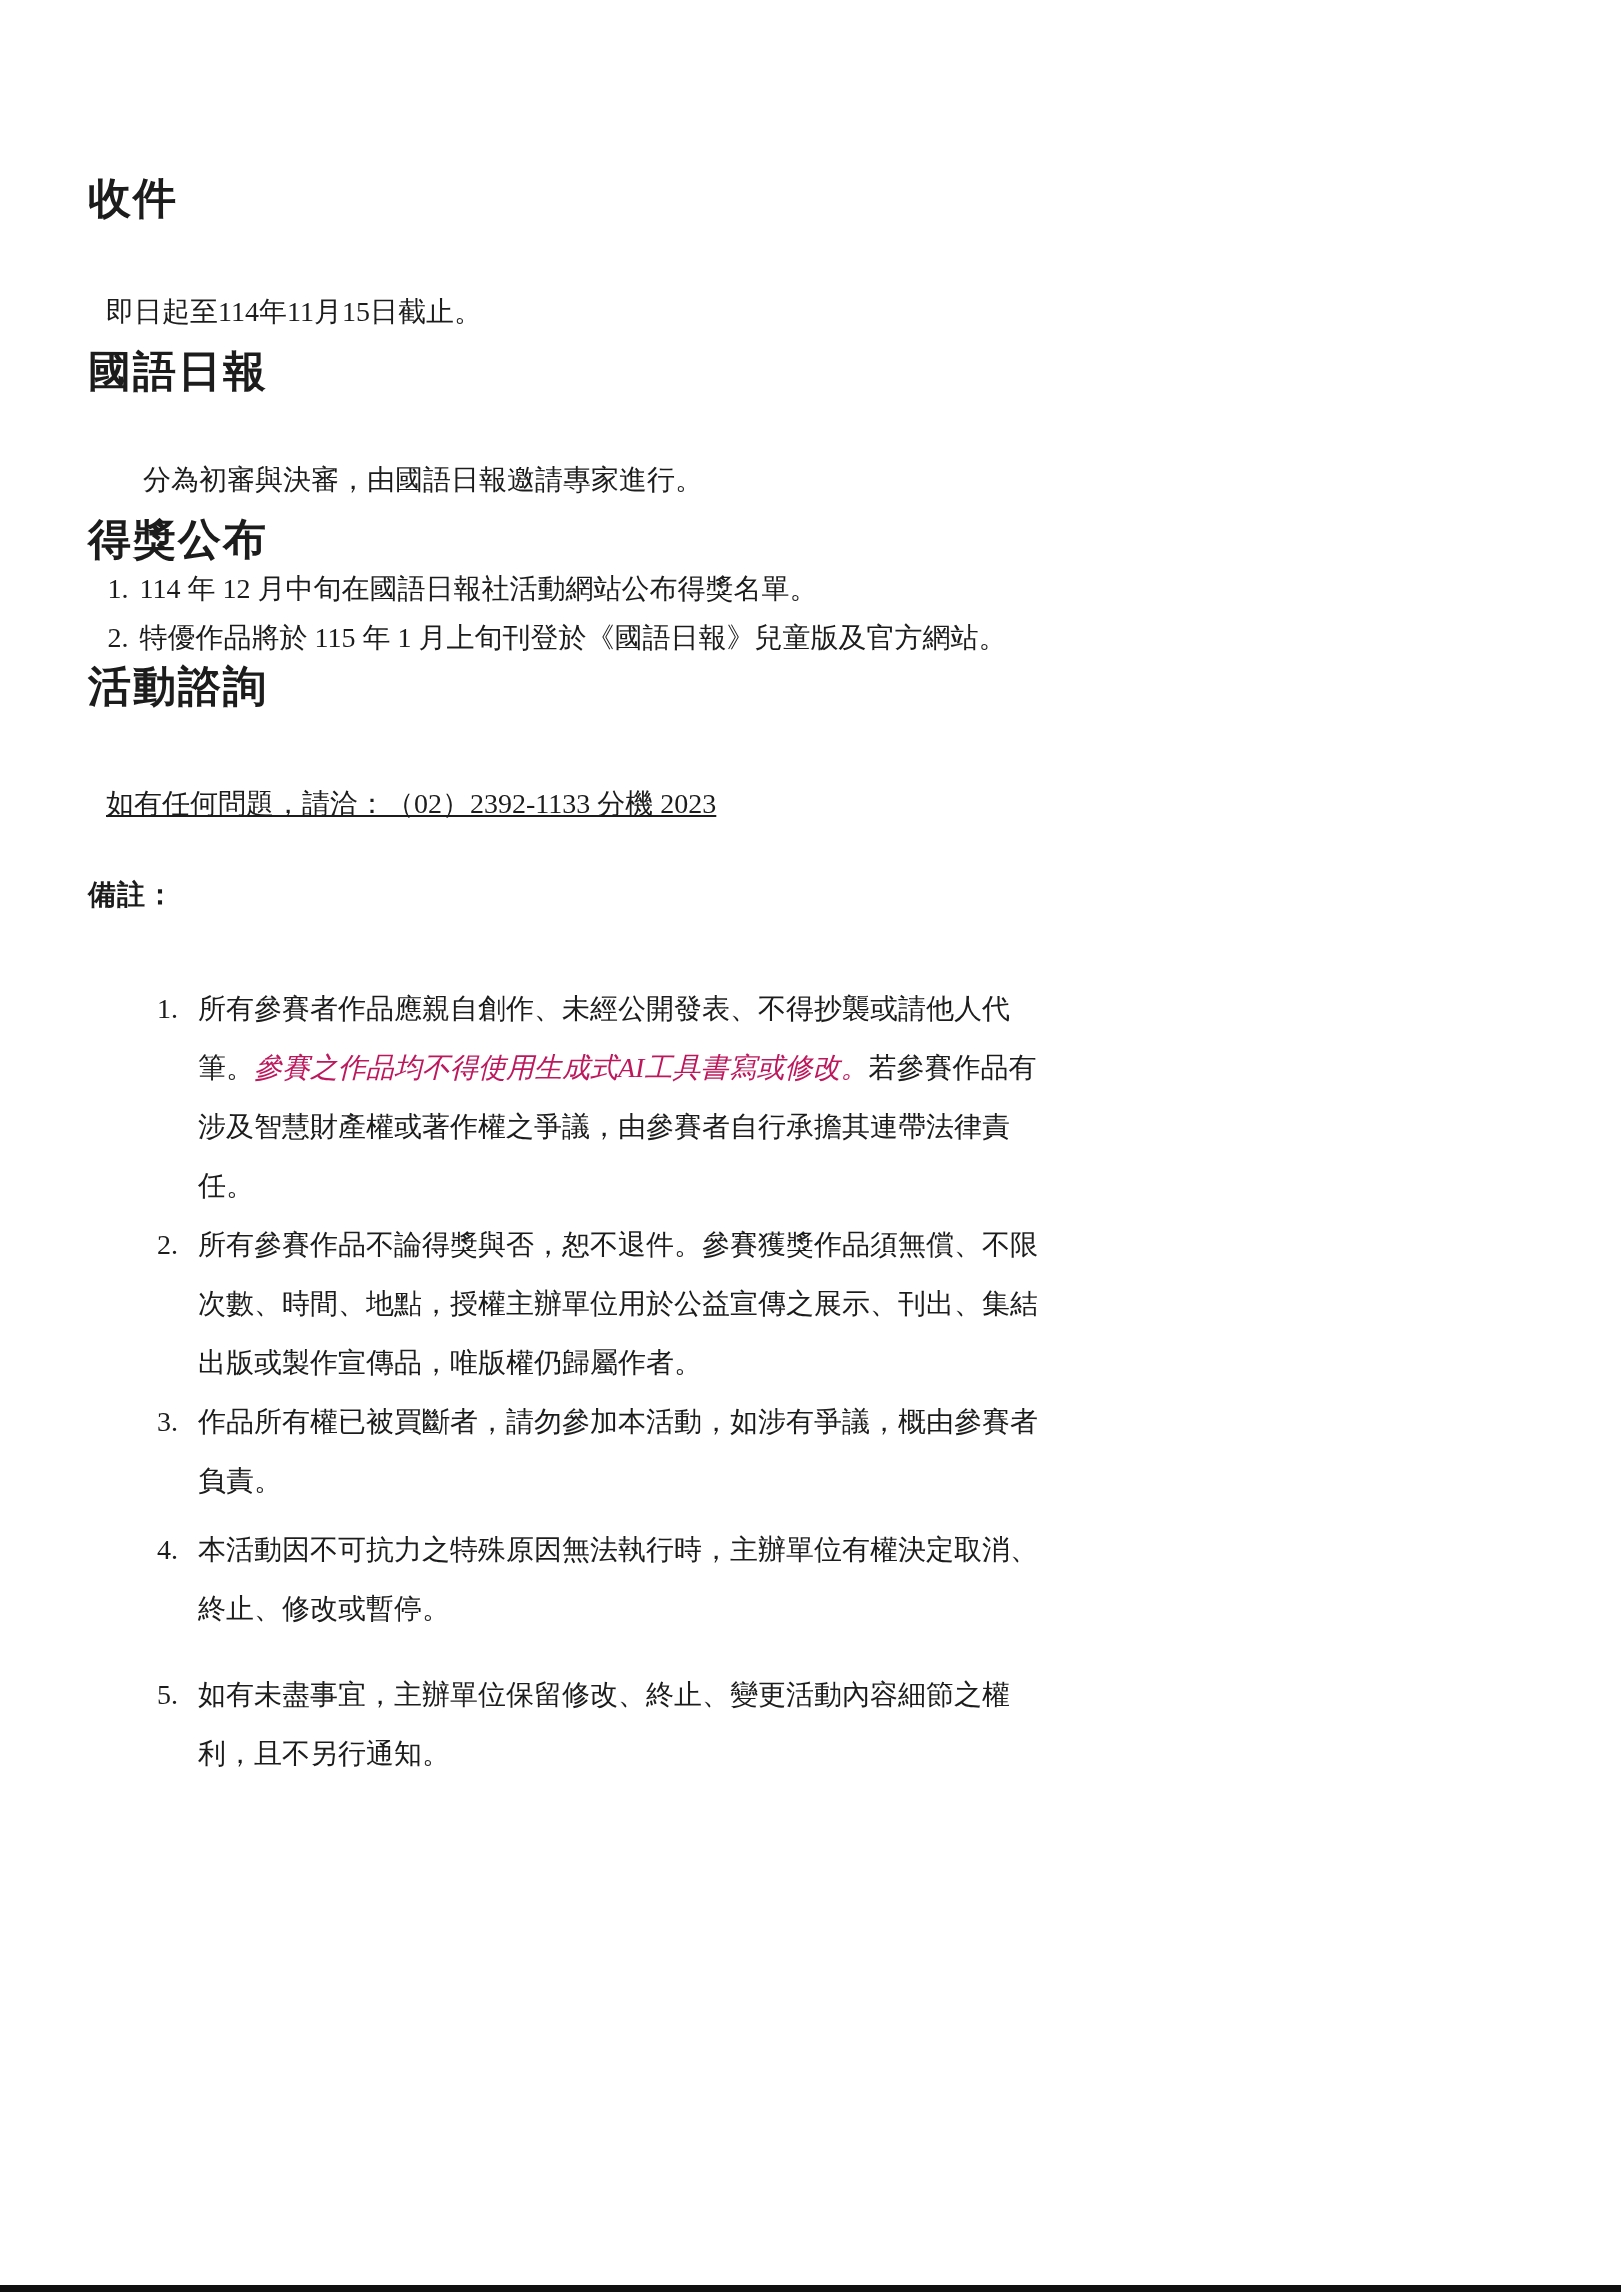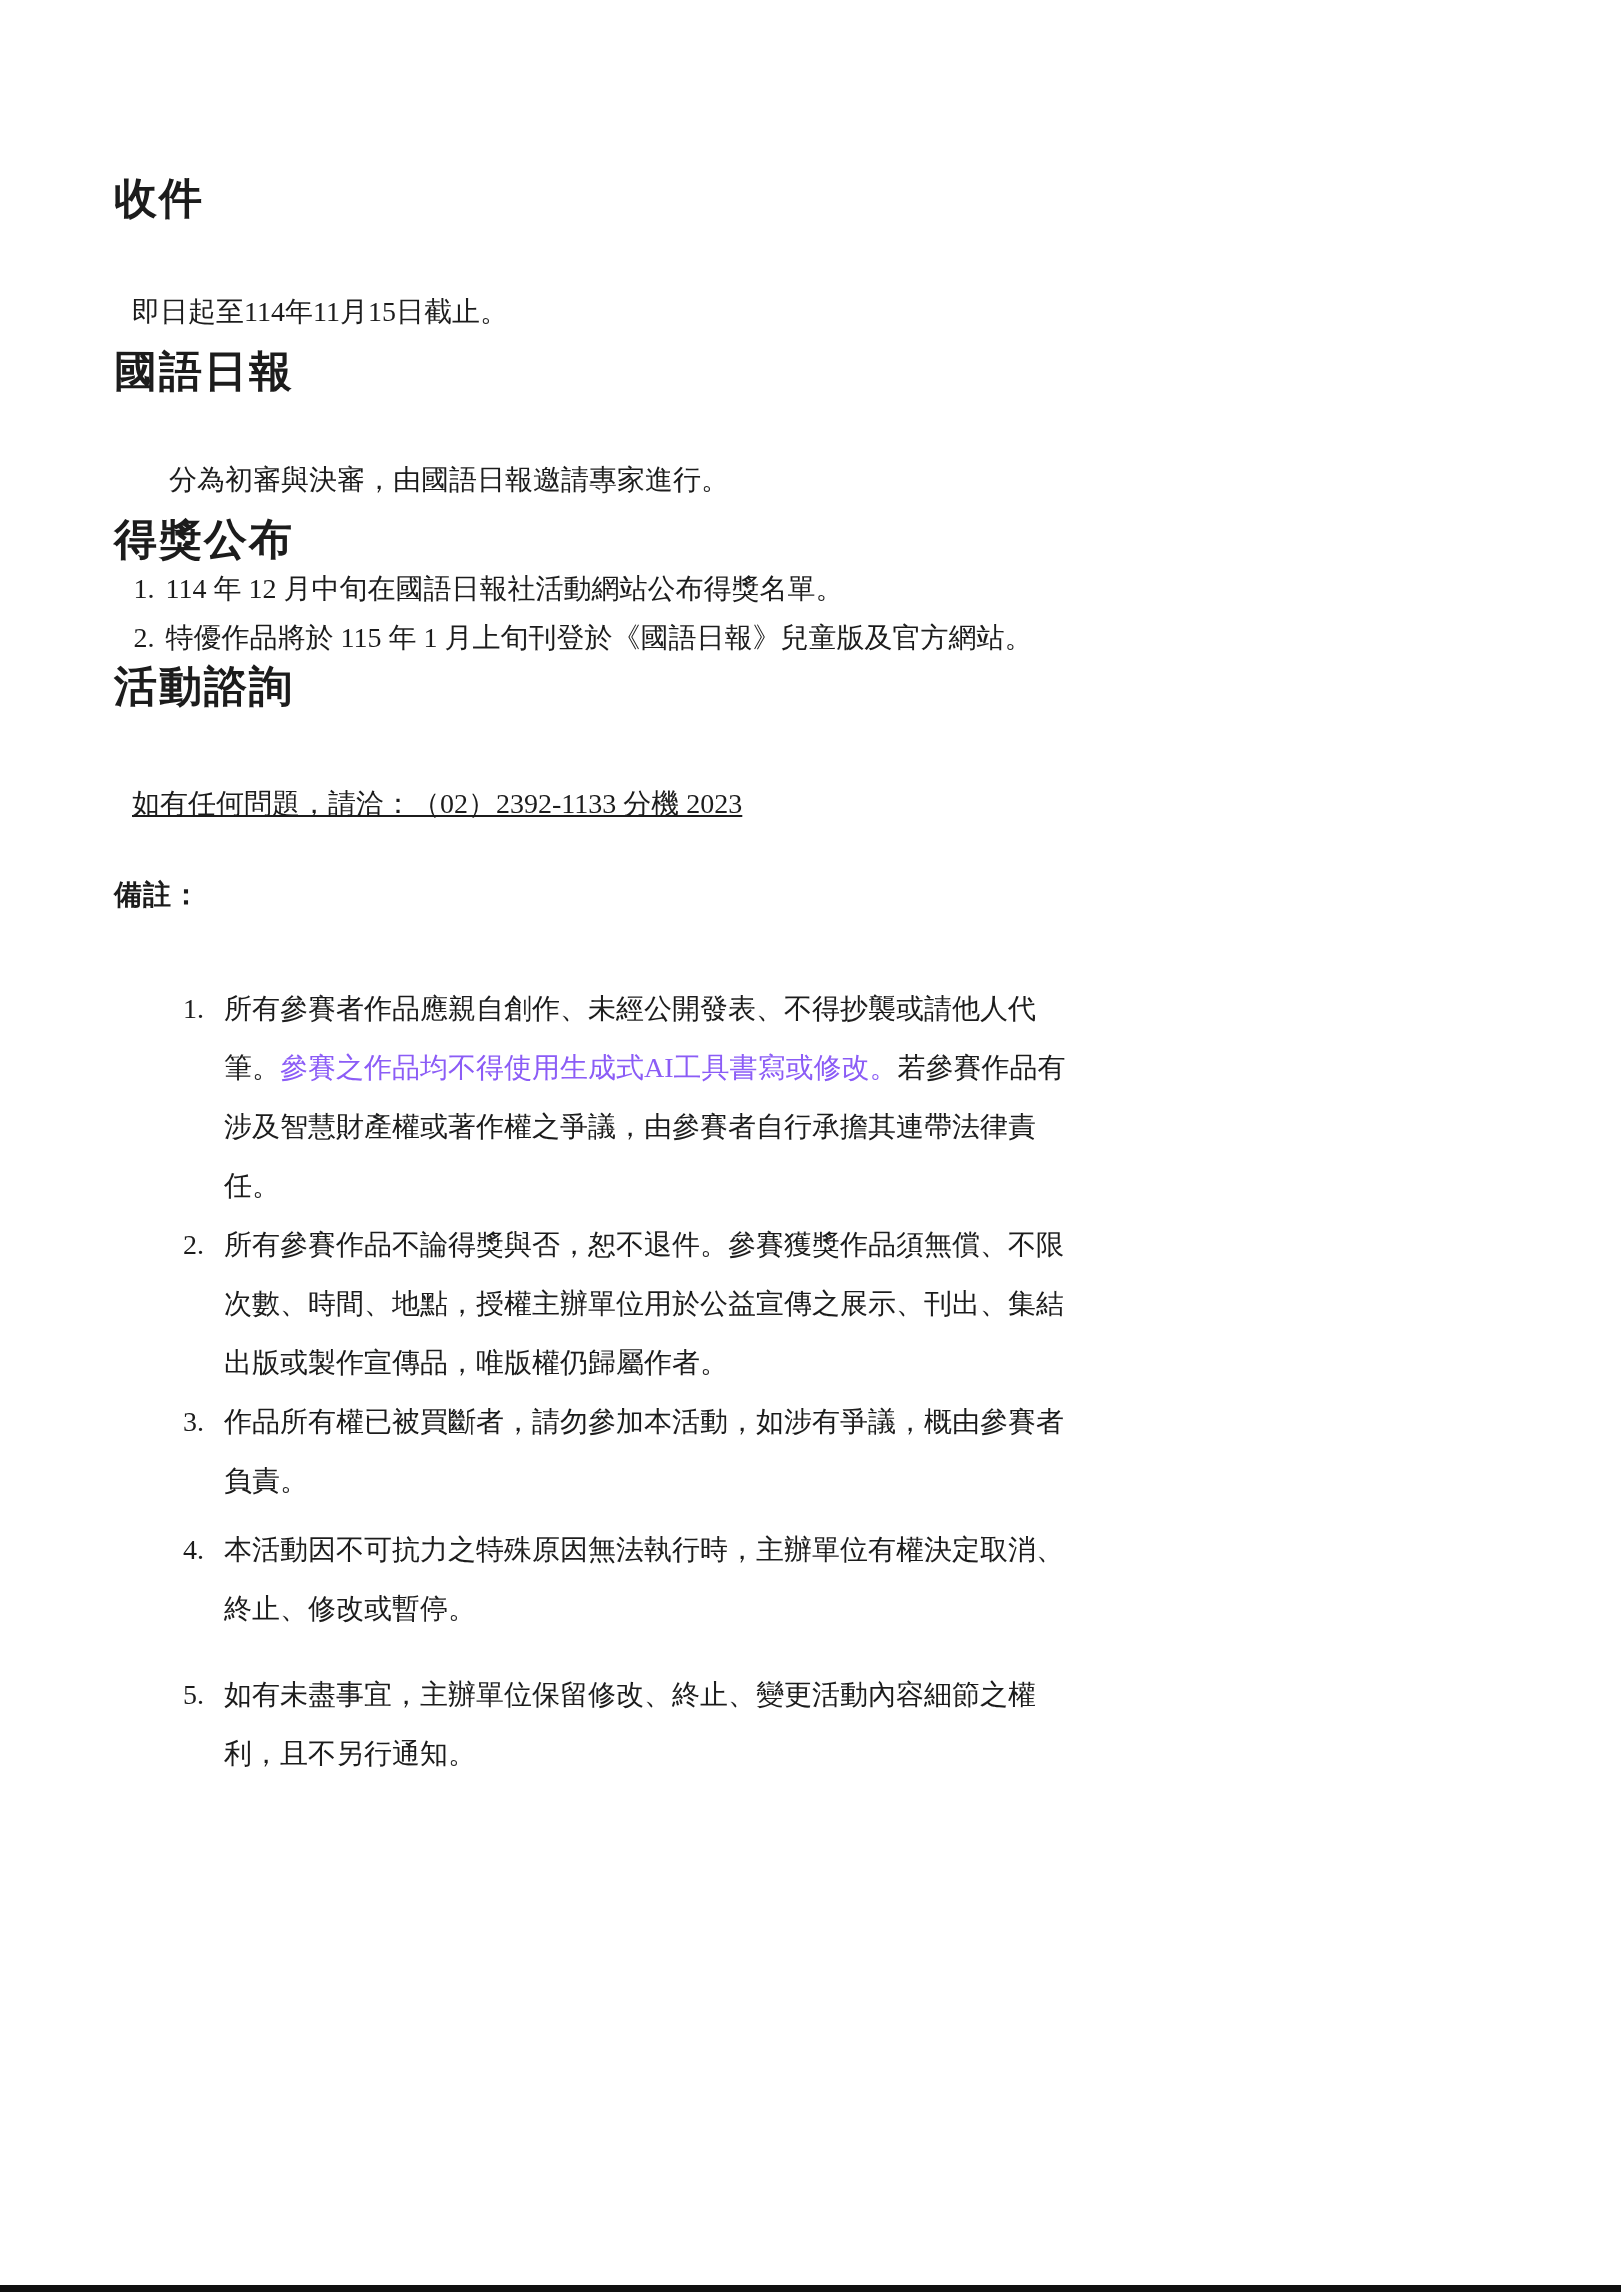--- a/index.html
+++ b/index.html
@@ -13,21 +13,21 @@
     position: relative;
     overflow: hidden;
     font-family: "Liberation Serif", "DejaVu Serif", serif;
     color: #1c1c1c;
   }
   .page {
     position: absolute;
     top: 0; left: 0;
     width: 1621px;
     height: 2051px;
-    padding: 174px 176px 0 114px;
+    padding: 174px 176px 0 88px;
     box-sizing: border-box;
   }
   h1.sec-title {
     font-size: 43px;
     font-weight: 700;
     line-height: 1.15;
     margin: 0;
     letter-spacing: 2px;
   }
   .body-text {
@@ -76,21 +76,21 @@
   .note-num {
     flex: 0 0 41px;
     width: 41px;
     line-height: 59px;
   }
   .note-lines { flex: 1 1 auto; }
   .note-line {
     display: block;
     line-height: 59px;
   }
-  .gray-seg { color: #8b5cf6; }
+  .gray-seg { color: #be185d; font-style: italic; }
   .mt-note4 { margin-top: 9.8px; }
   .mt-note5 { margin-top: 27.4px; }
   .bottom-bar {
     position: absolute;
     left: 0;
     bottom: 0;
     width: 1621px;
     height: 7.8px;
     background: #101010;
   }

